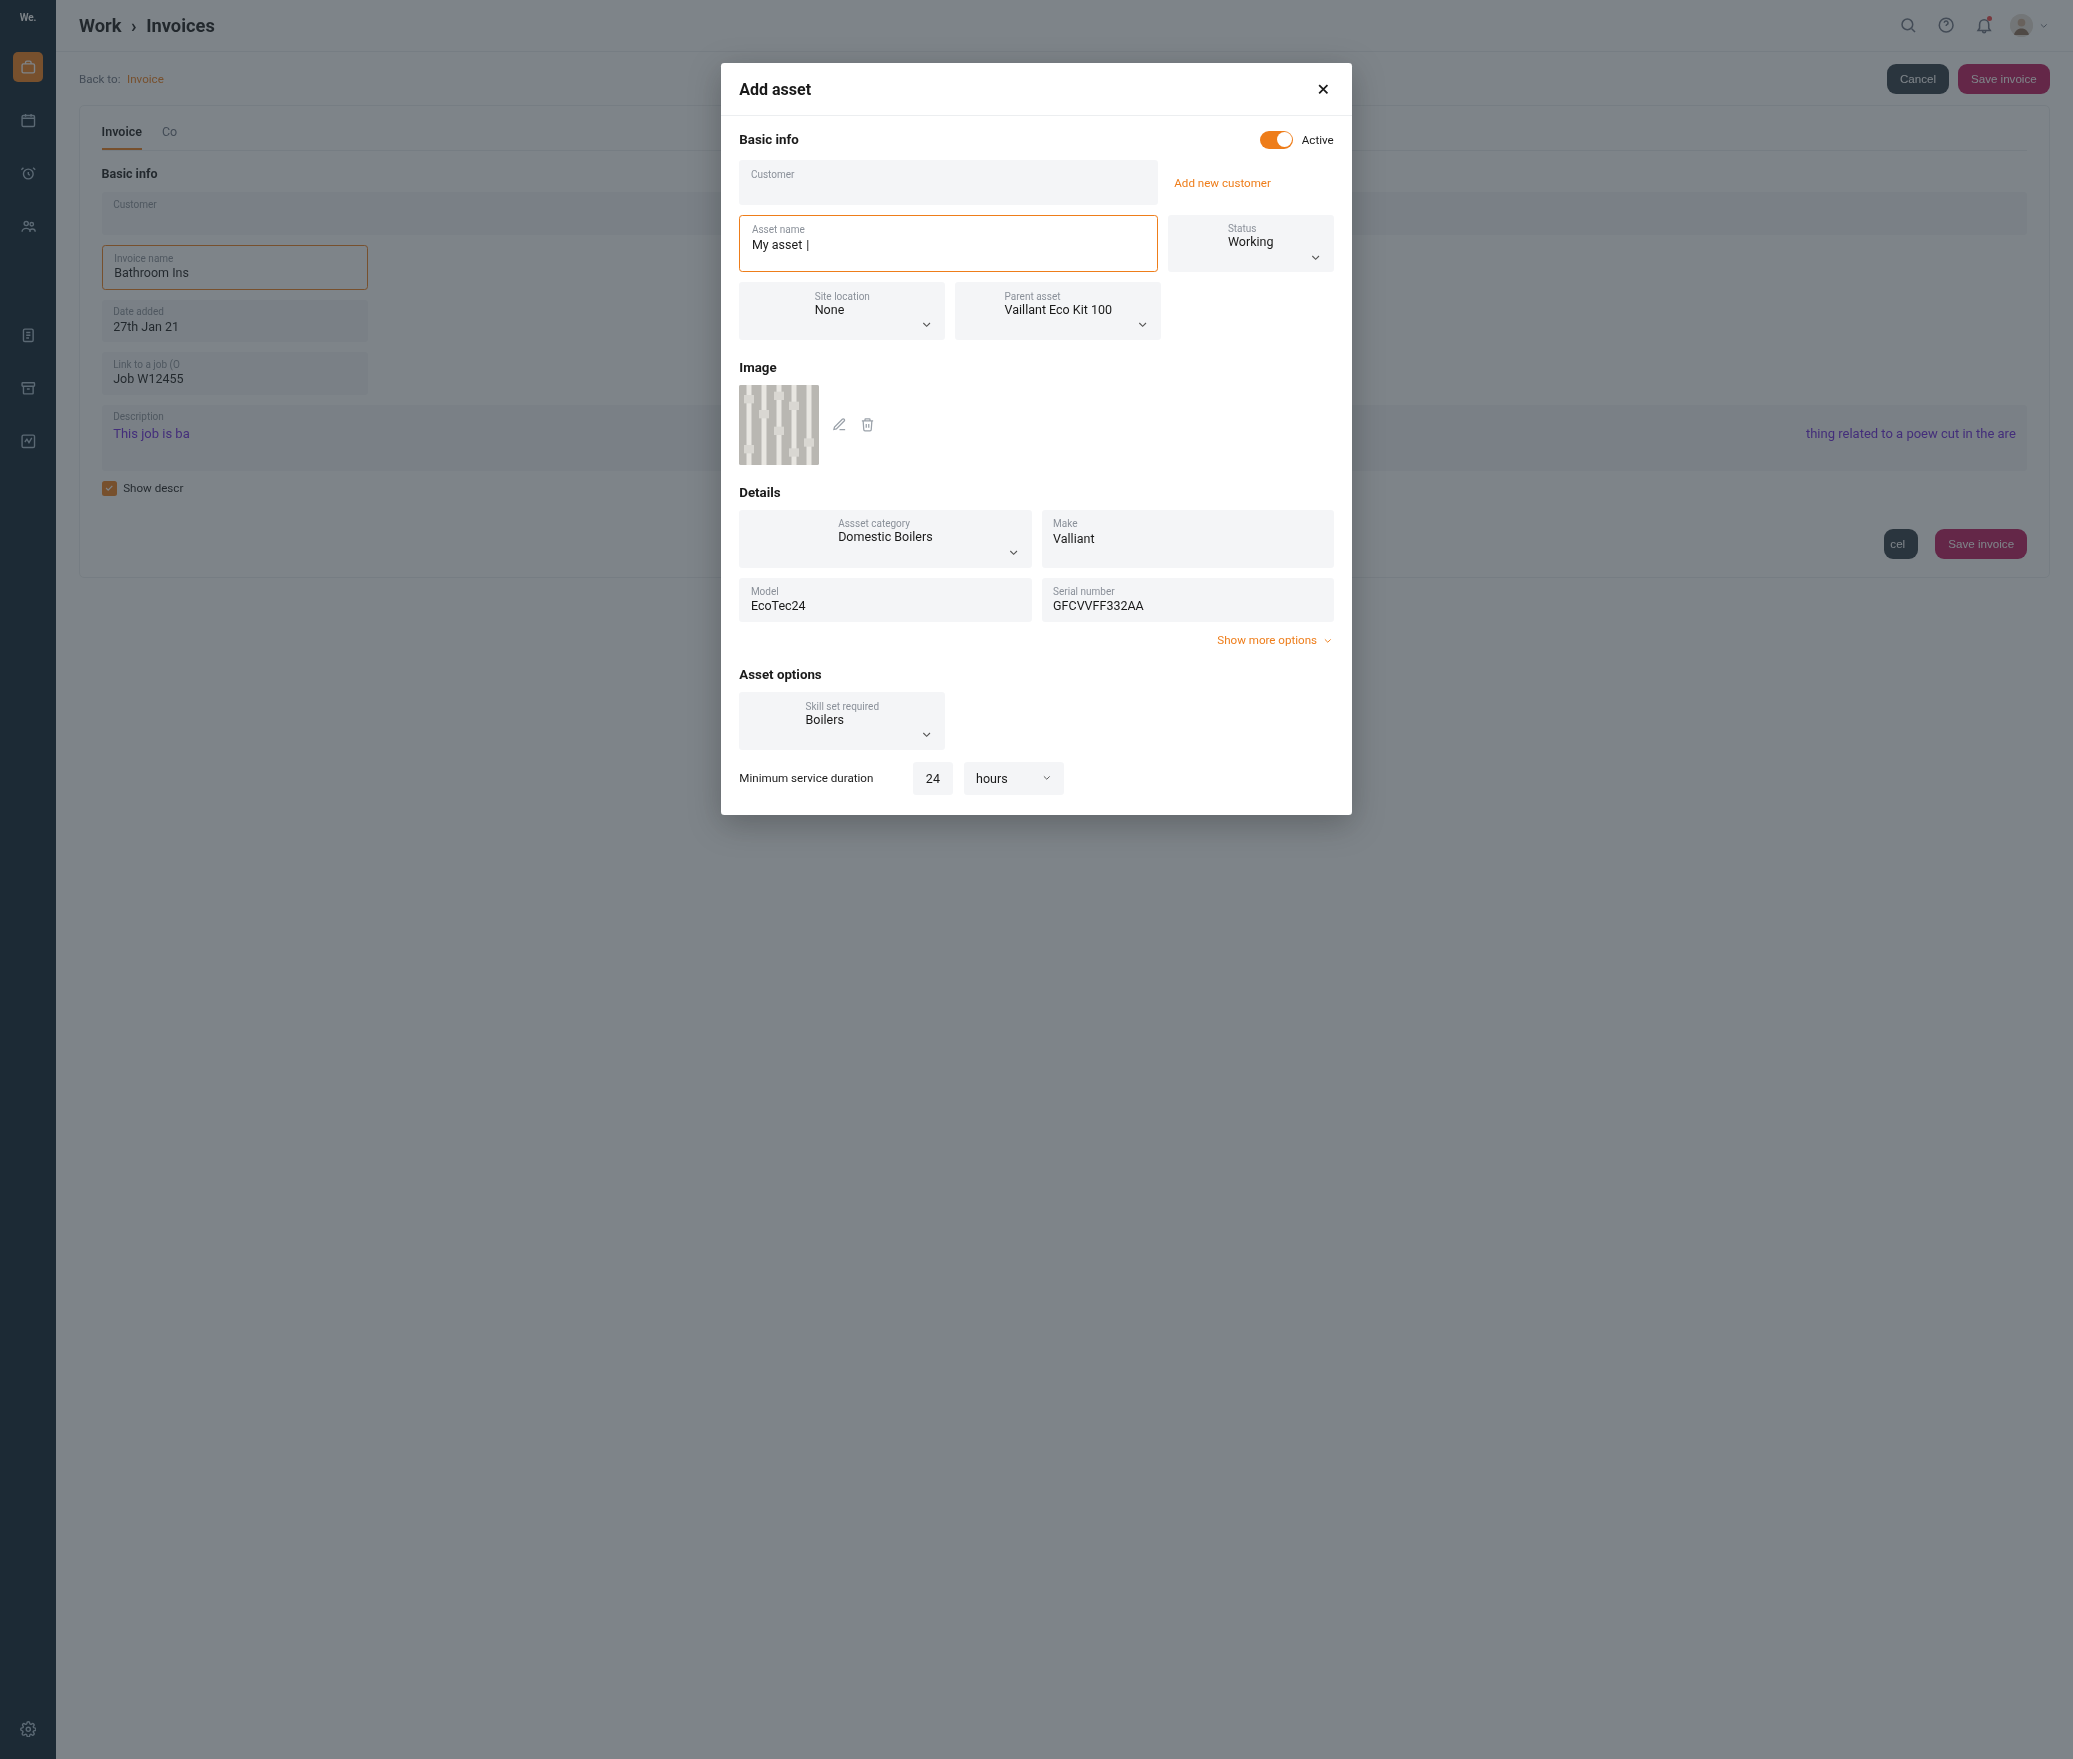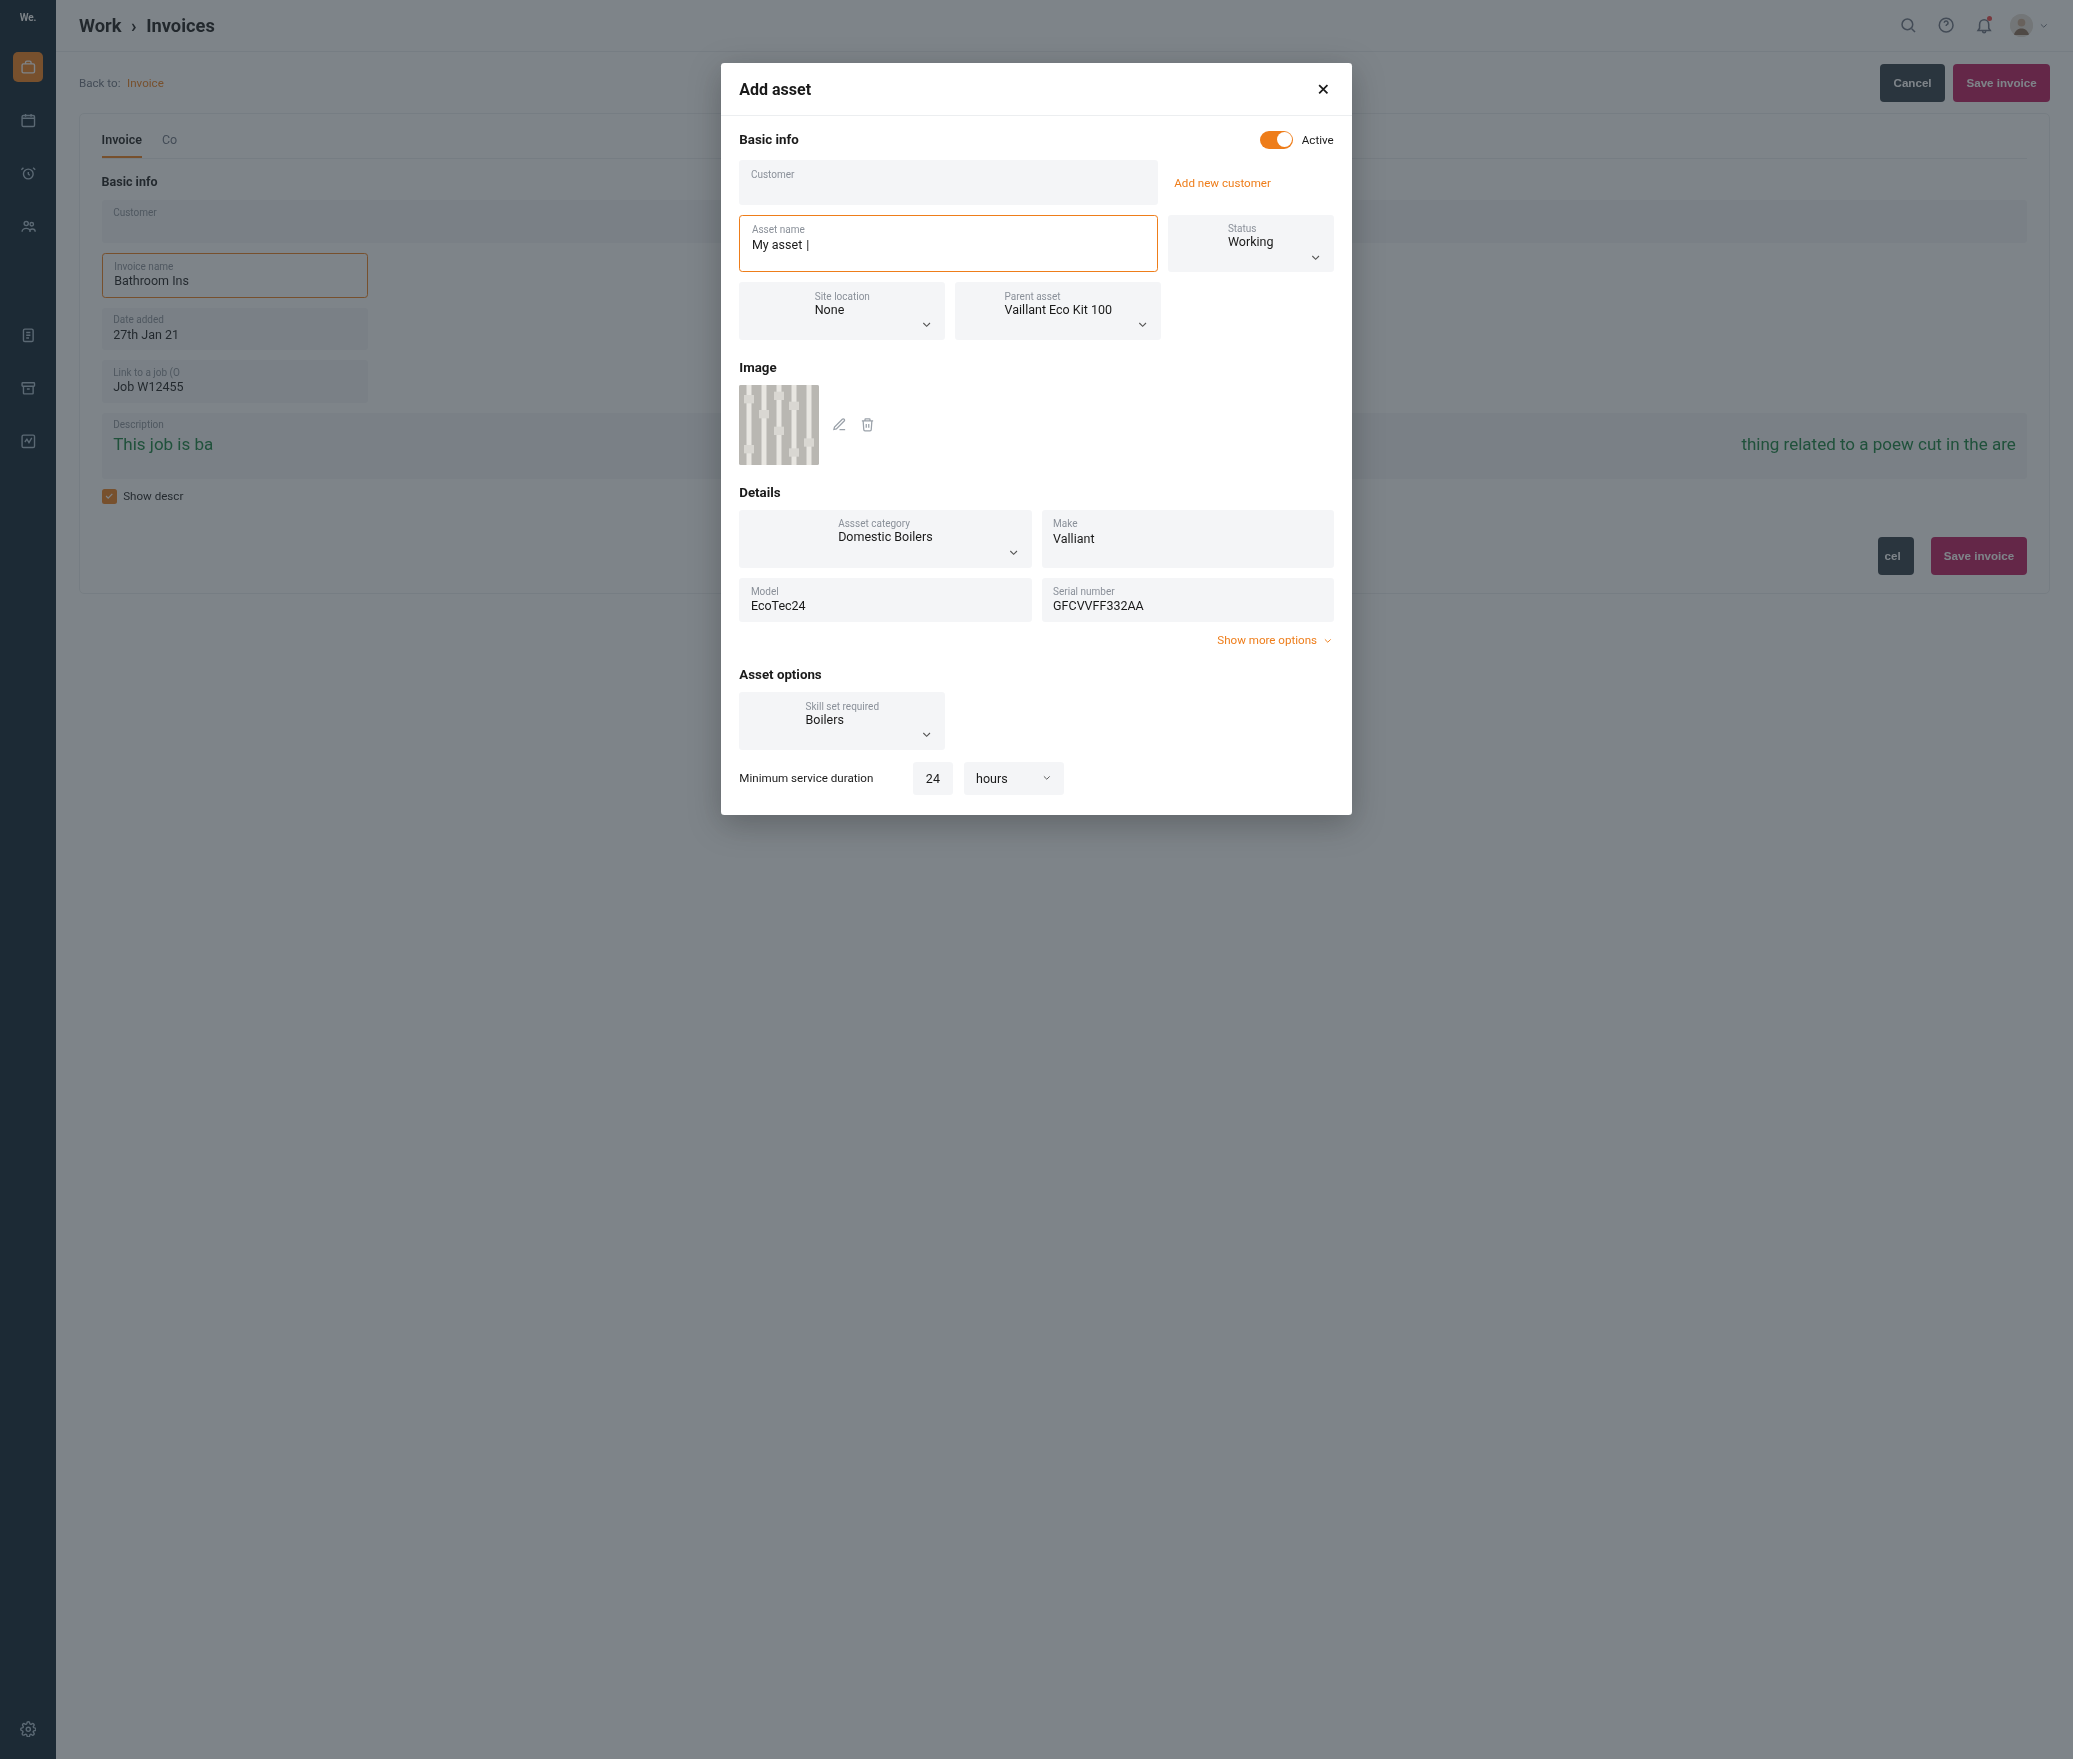--- a/index.html
+++ b/index.html
@@ -60,22 +60,22 @@
   .avatar { width:23px;height:23px;border-radius:50%; background:#e4ddd5; overflow:hidden; display:inline-block; }
   .avatar svg{width:100%;height:100%;}
   .subbar {
     display: flex; align-items: center;
     padding: 11.6px 23px;
   }
   .backto { color:#6b7280; font-size:11.6px; margin-right:6.6px;}
   .backlink { color:#ee7d1a; font-size:11.6px; }
   .subbar .grow{flex:1;}
   .btn {
-    height: 38px; padding: 0 13.3px; border-radius: 4px; border:none;
-    font-size:11.6px; cursor:pointer; display:inline-flex; align-items:center;font-weight:bold;
+    height: 30px; padding: 0 13.3px; border-radius: 9px; border:none;
+    font-size:11.6px; cursor:pointer; display:inline-flex; align-items:center;
   }
   .btn-secondary { background:#2f3a44; color:#fff; margin-right:8.3px; }
   .btn-primary { background:#be185d; color:#fff; }
   .page {
     padding: 0 23px 23px 23px;
   }
   .card {
     background:#fff;
     border:0.8px solid #eceef0;
     border-radius:5px;
@@ -88,21 +88,21 @@
   .section-title { font-size:12.5px; font-weight:700; margin: 6.6px 0 11.6px 0; }
   .field {
     background:#f4f5f7;
     border-radius:3.3px;
     padding:6.6px 11.6px 8.3px 11.6px;
     margin-bottom:10px;
   }
   .field .flabel { font-size:10px; color:#8a9099; margin-bottom:1.7px; display:block;}
   .field .fvalue { font-size:12.5px; color:#1a1a1a; }
   .field.outlined { border:1.2px solid #ee7d1a; background:#fff; }
-  .desc { font-size:17px; color:#15803d; line-height:1.5; }
+  .desc { font-size:13px; color:#6d28d9; line-height:1.5; }
   .check-row { display:flex; align-items:center; gap:6.6px; margin-top:10px;}
   .checkbox { width:15px;height:15px;border-radius:2.5px;background:#ee7d1a; display:flex;align-items:center;justify-content:center;}
   .checkbox svg{width:10px;height:10px;}
 
   
   .overlay {
     position: fixed; inset:0;
     background: rgba(40,50,58,0.60);
     display:flex; align-items:flex-start; justify-content:center;
     padding-top: 63px;

